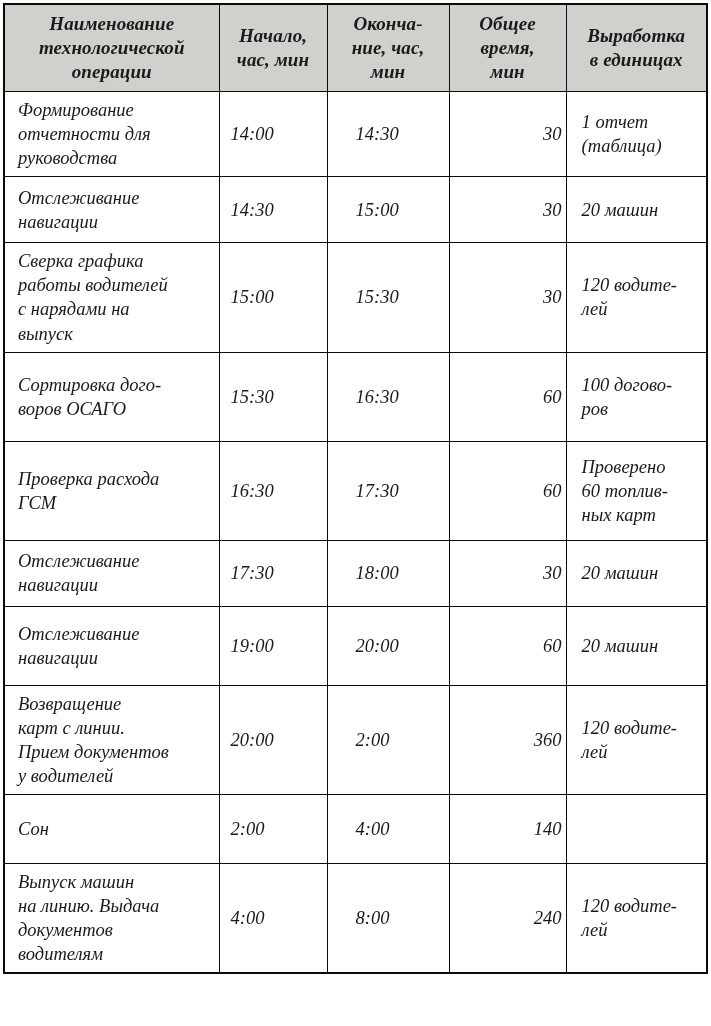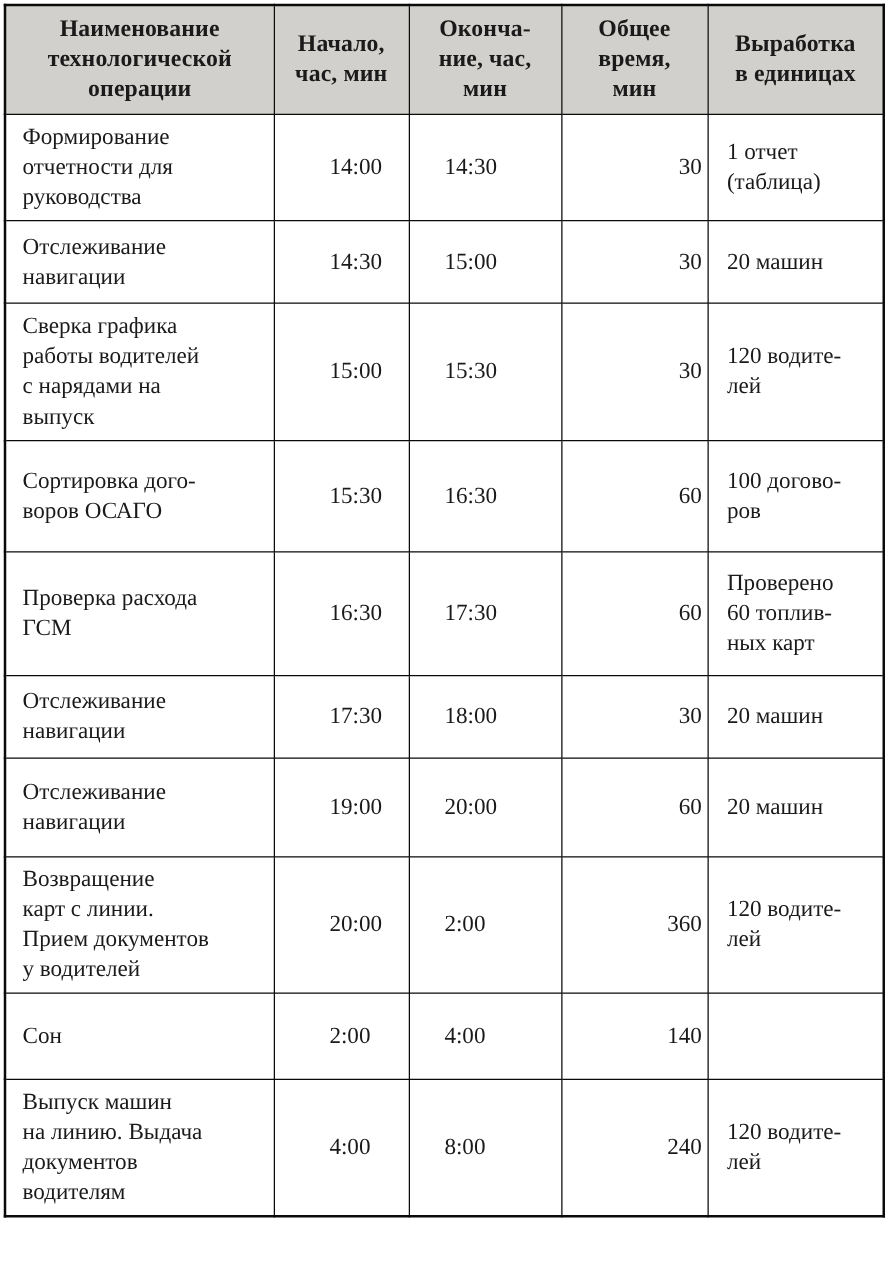--- a/index.html
+++ b/index.html
@@ -15,20 +15,21 @@
     color: #1a1a1a;
     overflow: hidden;
   }
 
   .sheet {
     position: relative;
     width: 711px;
     height: 1026px;
     box-sizing: border-box;
     padding: 3px 5px 2px 3px;
+    font-style: italic;
   }
 
   table.ops-table {
     border-collapse: collapse;
     table-layout: fixed;
     width: 703px;
     border: 2px solid #0a0a0a;
   }
 
   table.ops-table col.c-name  { width: 215px; }
@@ -60,21 +61,21 @@
     line-height: 1.3;
     font-weight: normal;
   }
 
   tbody td.name-cell {
     text-align: left;
     padding: 6px 6px 6px 13px;
   }
   tbody td.start-cell {
     text-align: left;
-    padding: 6px 4px 6px 44px;
+    padding: 6px 4px 6px 11px;
   }
   tbody td.end-cell {
     text-align: left;
     padding: 6px 4px 6px 28px;
   }
   tbody td.total-cell {
     text-align: right;
     padding: 6px 4px 6px 27px;
   }
   tbody td.out-cell {

